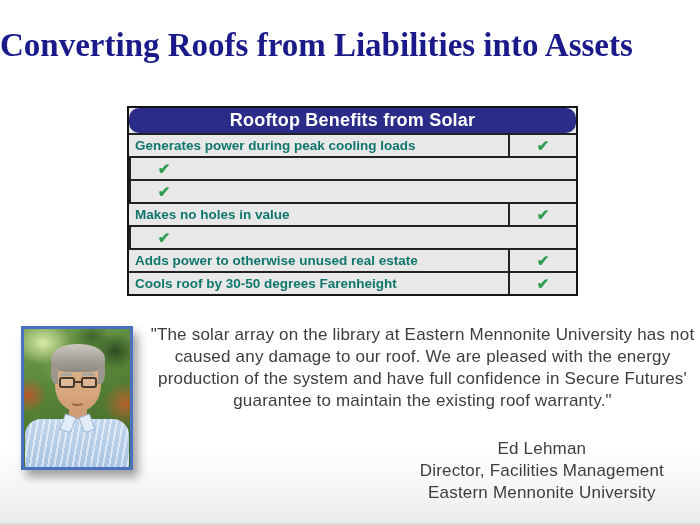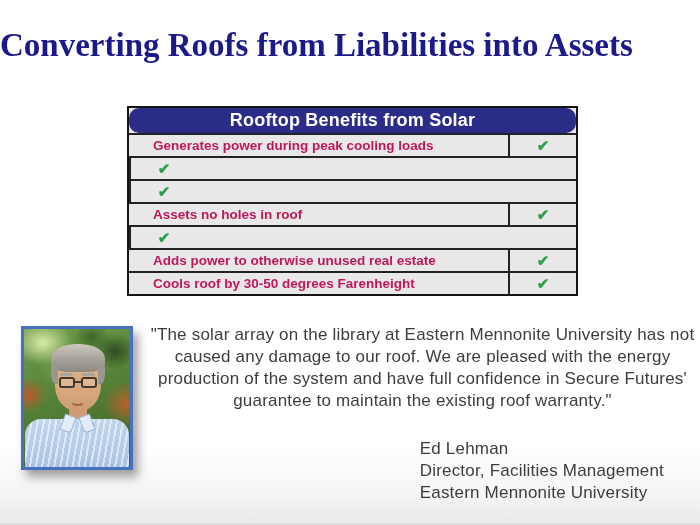--- a/index.html
+++ b/index.html
@@ -31,23 +31,23 @@
   .table-header {
     height:25px; line-height:25px; text-align:center;
     background:var(--header-bg, #2b2c88); color:var(--header-text, #ffffff);
     font-size:18px; font-weight:600; letter-spacing:0.2px;border-radius:10px;
   }
   .trow {
     display:flex; height:23px; border-top:2px solid #222222;
     background:var(--row-bg, #e8e8e8);
   }
   .tlabel {
-    flex:1 1 auto; line-height:21px; 
-    font-size:13.5px; font-weight:bold; color:#be185d;
-    white-space:nowrap; overflow:hidden;margin-left:24px;
+    flex:1 1 auto; line-height:21px; padding-left:6px;
+    font-size:13.5px; font-weight:bold; color:#0f766e;
+    white-space:nowrap; overflow:hidden;
   }
   .tcheck {
     flex:0 0 68px; border-left:2px solid #222222;
     text-align:center; line-height:21px;
     color:var(--check-green, #2f9e4f); font-size:15px; font-weight:bold;
   }
 
   
   .photo-frame {
     position:absolute; left:21px; top:326px; width:112px; height:144px;
@@ -106,21 +106,21 @@
   .collar.right { left:57px; transform:rotate(-20deg); border-radius:0 0 0 4px; }
 
   
   .quote {
     position:absolute; left:150px; top:324px; width:545px;
     text-align:center; font-size:17px; line-height:22px;
     color:var(--quote-text, #3d3d3d); letter-spacing:0.2px;
   }
   .attribution {
     position:absolute; right:36px; top:438px;
-    text-align:left; font-size:17px; line-height:22px;
+    text-align:center; font-size:17px; line-height:22px;
     color:var(--quote-text, #3d3d3d); letter-spacing:0.2px;
   }
 </style>
 </head>
 <body>
 
 <div class="slide">
 
   <h1 class="slide-title">Converting Roofs from Liabilities into Assets</h1>
 
@@ -131,21 +131,21 @@
           <div class="tlabel">Generates power during peak cooling loads</div>
           <div class="tcheck">✔</div>
         </div>
         <div class="trow">
           <div class="tcheck">✔</div>
         </div>
         <div class="trow">
           <div class="tcheck">✔</div>
         </div>
         <div class="trow">
-          <div class="tlabel">Assets no holes in roof</div>
+          <div class="tlabel">Makes no holes in value</div>
           <div class="tcheck">✔</div>
         </div>
         <div class="trow">
           <div class="tcheck">✔</div>
         </div>
         <div class="trow">
           <div class="tlabel">Adds power to otherwise unused real estate</div>
           <div class="tcheck">✔</div>
         </div>
         <div class="trow">

